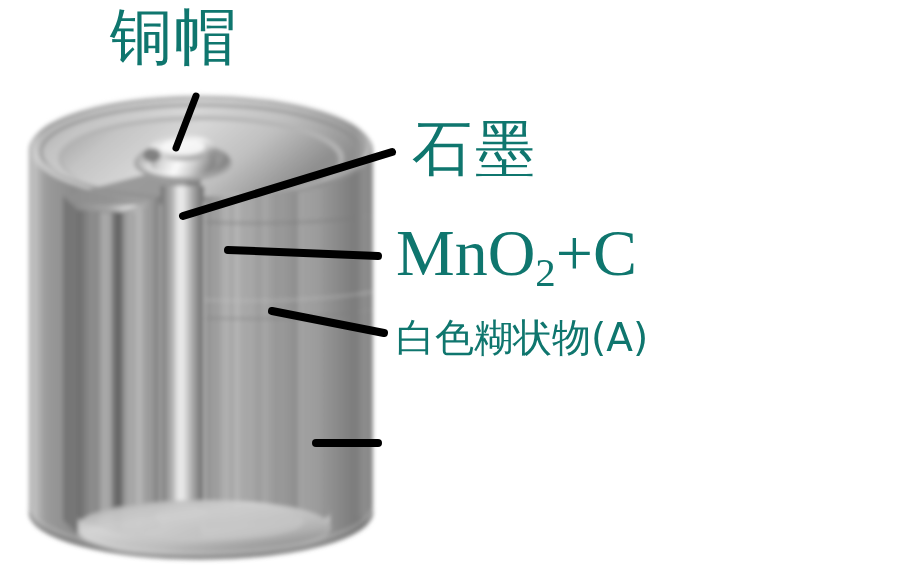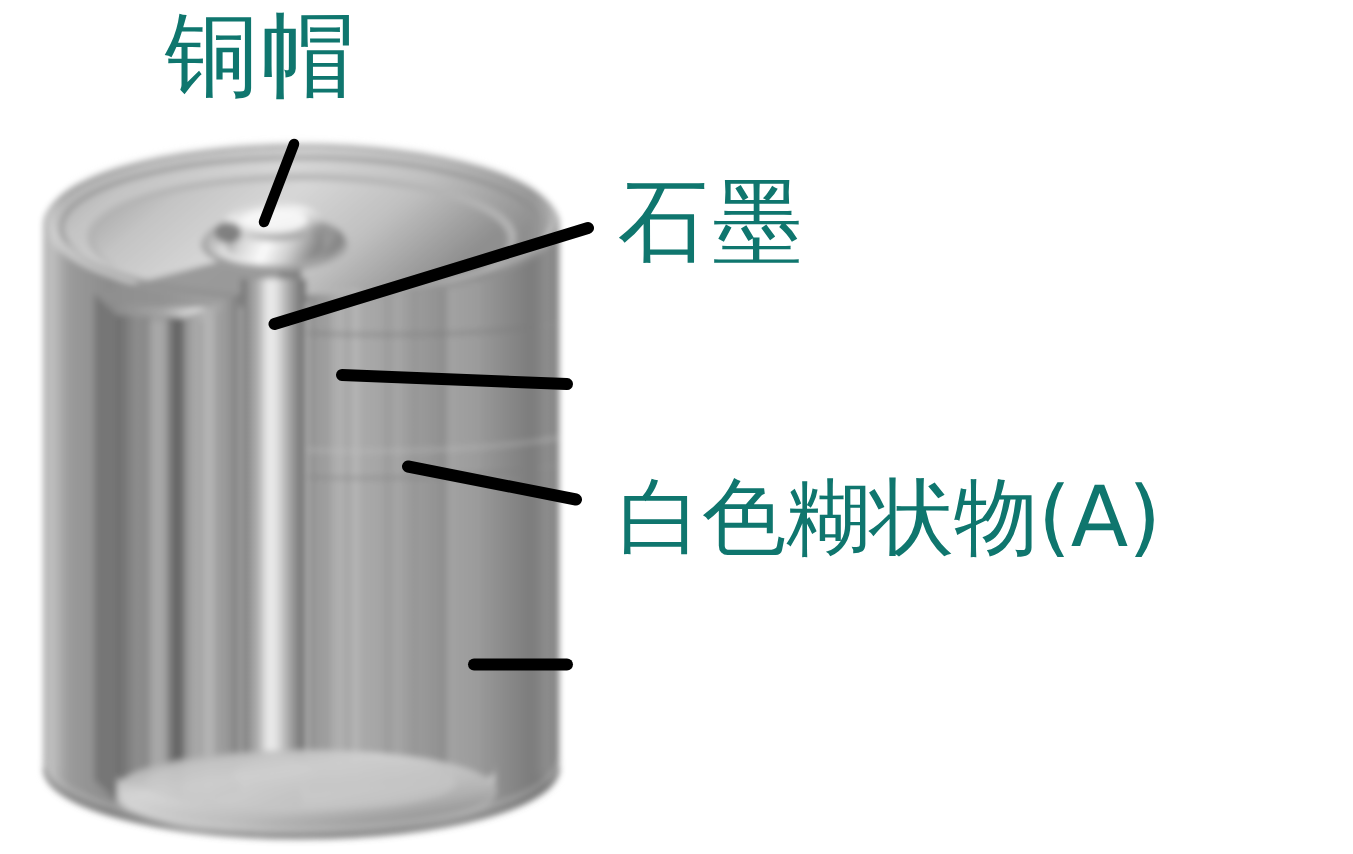--- a/index.html
+++ b/index.html
@@ -54,23 +54,22 @@
   }
   #label-mno2c {
     left: 396px;
     top: 220px;
     font-size: 66px;
     letter-spacing: 0px;
   }
   #label-white-paste {
     left: 396px;
     top: 318px;
-    font-size: 56px;
+    font-size: 39px;
     letter-spacing: 0px;
-    margin-left: 16px;
   }
   #label-zinc-shell {
     left: 396px;
     top: 406px;
     font-size: 60px;
     letter-spacing: 3px;
   }
   .sub {
     font-size: 0.62em;
     vertical-align: -0.28em;
@@ -289,17 +288,18 @@
       <line x1="228" y1="250" x2="378" y2="256" stroke-width="8"></line>
       <line x1="272" y1="311" x2="384" y2="333" stroke-width="8"></line>
       <line x1="316" y1="443" x2="378" y2="443" stroke-width="8"></line>
     </g>
   </svg>
 
   <div class="label label-cjk" id="label-copper-cap">铜帽</div>
 
   <div class="label label-cjk" id="label-graphite">石墨</div>
 
+  <div class="label label-latin" id="label-mno2c"><span>MnO</span><span class="sub">2</span><span>+C</span></div>
 
   <div class="label label-cjk" id="label-white-paste">白色糊状物(A)</div>
 
 
 </div>
 
 </body></html>

